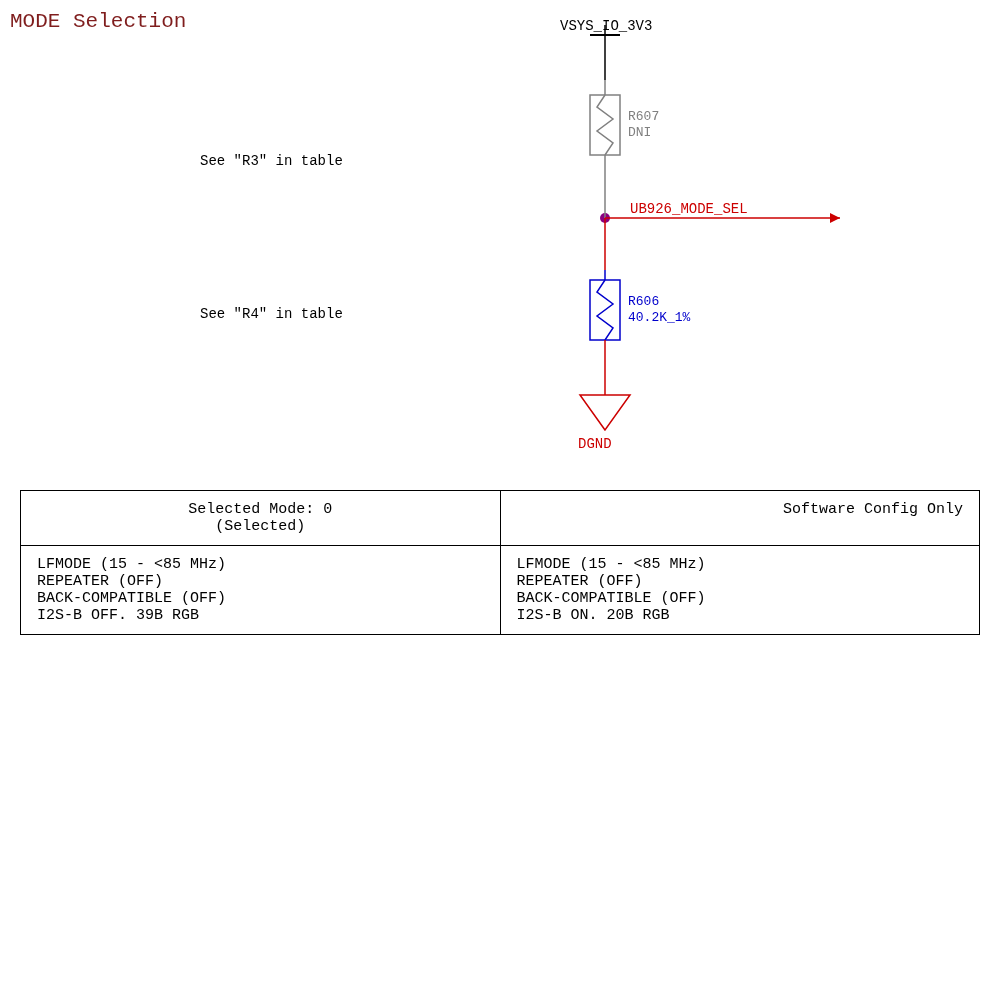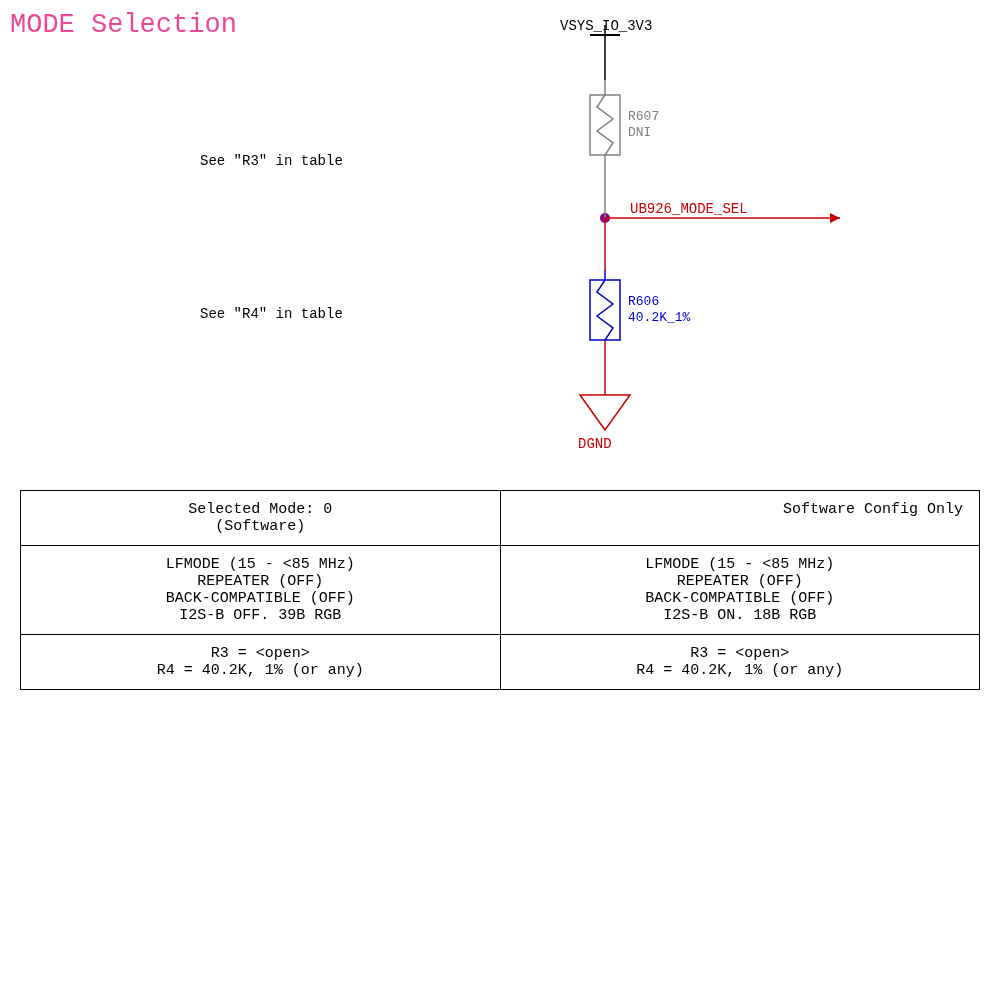--- a/index.html
+++ b/index.html
@@ -9,23 +9,23 @@
       width: 1000px;
       height: 1000px;
       overflow: hidden;
       position: relative;
     }
 
     .page-title {
       position: absolute;
       top: 10px;
       left: 10px;
-      font-size: 27px;
+      font-size: 21px;
       font-weight: normal;
-      color: #ec4899;
+      color: #7f1d1d;
       font-family: 'Courier New', Courier, monospace;
     }
 
     
     .schematic-area {
       position: absolute;
       top: 0;
       left: 0;
       width: 904px;
       height: 480px;
@@ -51,21 +51,20 @@
       border-collapse: collapse;
       width: 100%;
       font-family: 'Courier New', Courier, monospace;
       font-size: 15px;
     }
 
     table td {
       border: 1px solid #000000;
       padding: 10px 16px;
       vertical-align: top;
-      text-align: center;
     }
 
     .header-cell {
       text-align: right;
       font-weight: normal;
     }
 
     .mode-cell {
       text-align: center;
     }
@@ -133,45 +132,35 @@
   </svg>
 </div>
 
 <div class="table-area">
   <table>
 
     <tbody>
         <tr>
       <td class="header-cell mode-cell">
         <span>Selected Mode: 0</span><br>
-        <span>(Software)</span>
+        <span>(Selected)</span>
       </td>
       <td class="header-cell">Software Config Only</td>
     </tr>
 
     <tr>
       <td>
         <div>LFMODE (15 - &lt;85 MHz)</div>
         <div>REPEATER (OFF)</div>
         <div>BACK-COMPATIBLE (OFF)</div>
         <div>I2S-B OFF. 39B RGB</div>
       </td>
       <td>
         <div>LFMODE (15 - &lt;85 MHz)</div>
         <div>REPEATER (OFF)</div>
         <div>BACK-COMPATIBLE (OFF)</div>
-        <div>I2S-B ON. 18B RGB</div>
+        <div>I2S-B ON. 20B RGB</div>
       </td>
     </tr>
 
-    <tr>
-      <td>
-        <div>R3 = &lt;open&gt;</div>
-        <div>R4 = 40.2K, 1% (or any)</div>
-      </td>
-      <td>
-        <div>R3 = &lt;open&gt;</div>
-        <div>R4 = 40.2K, 1% (or any)</div>
-      </td>
-    </tr>
   </tbody>
     </table>
 </div>
 
 </body></html>

